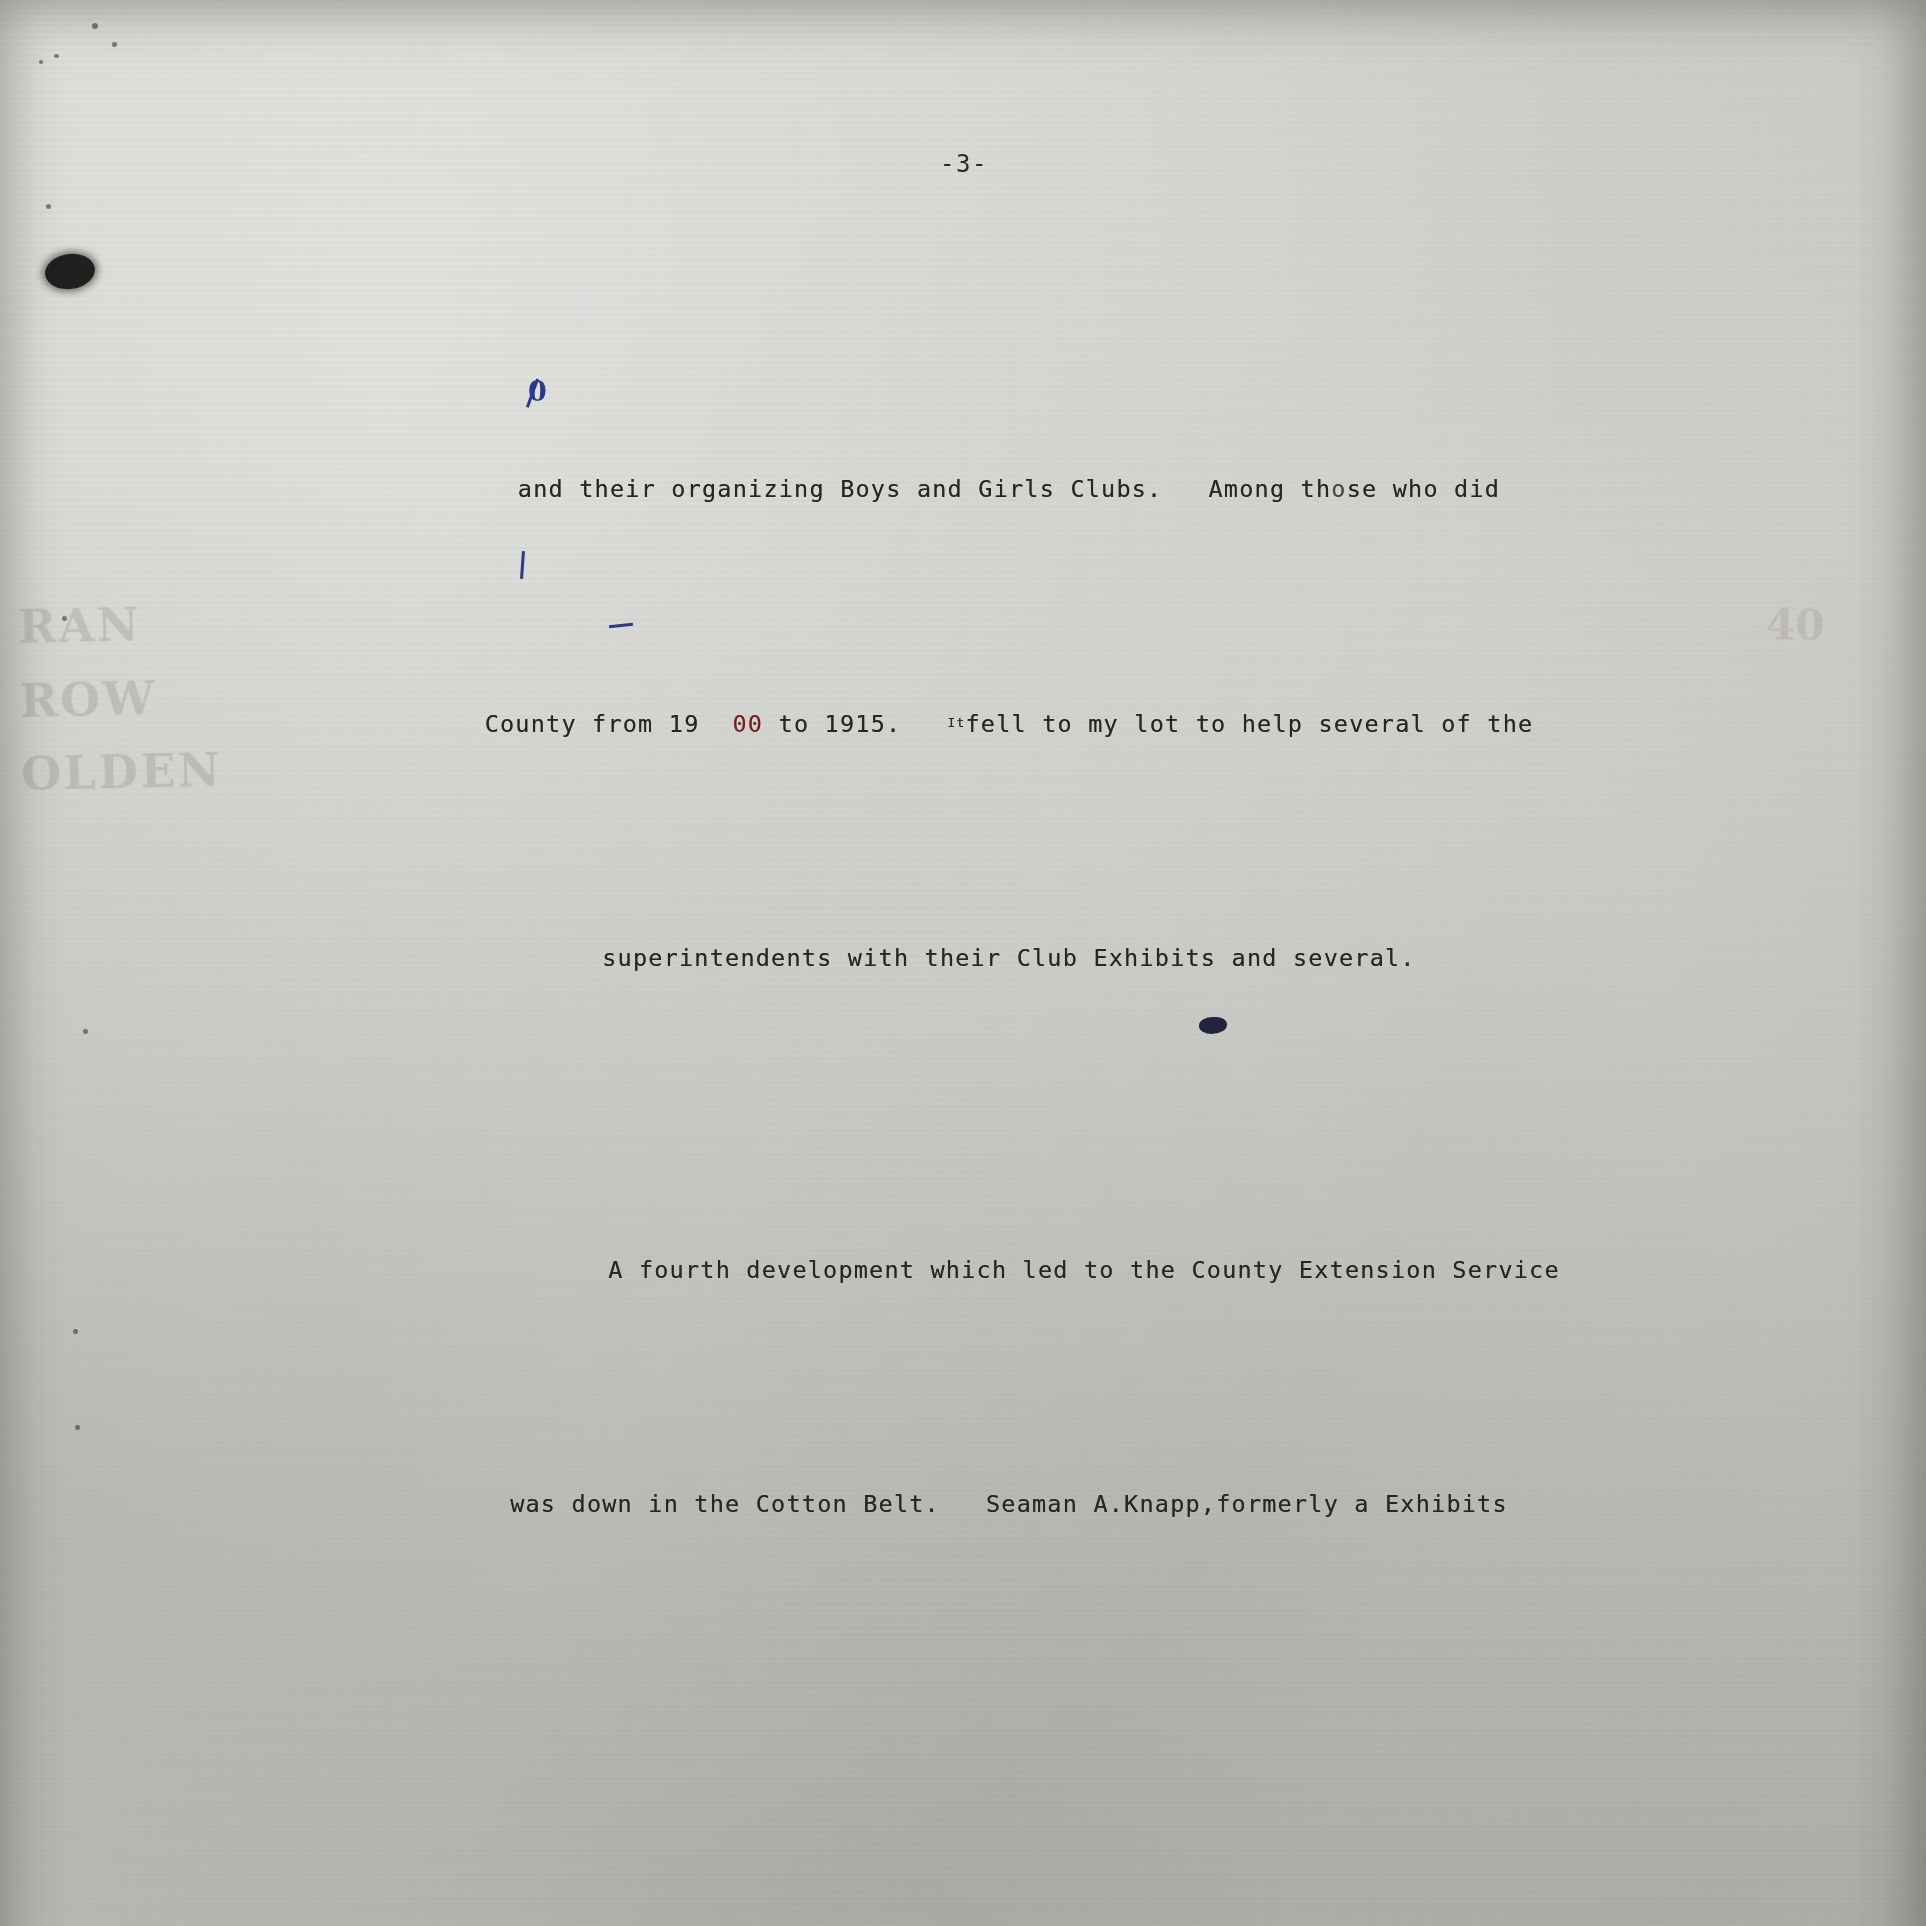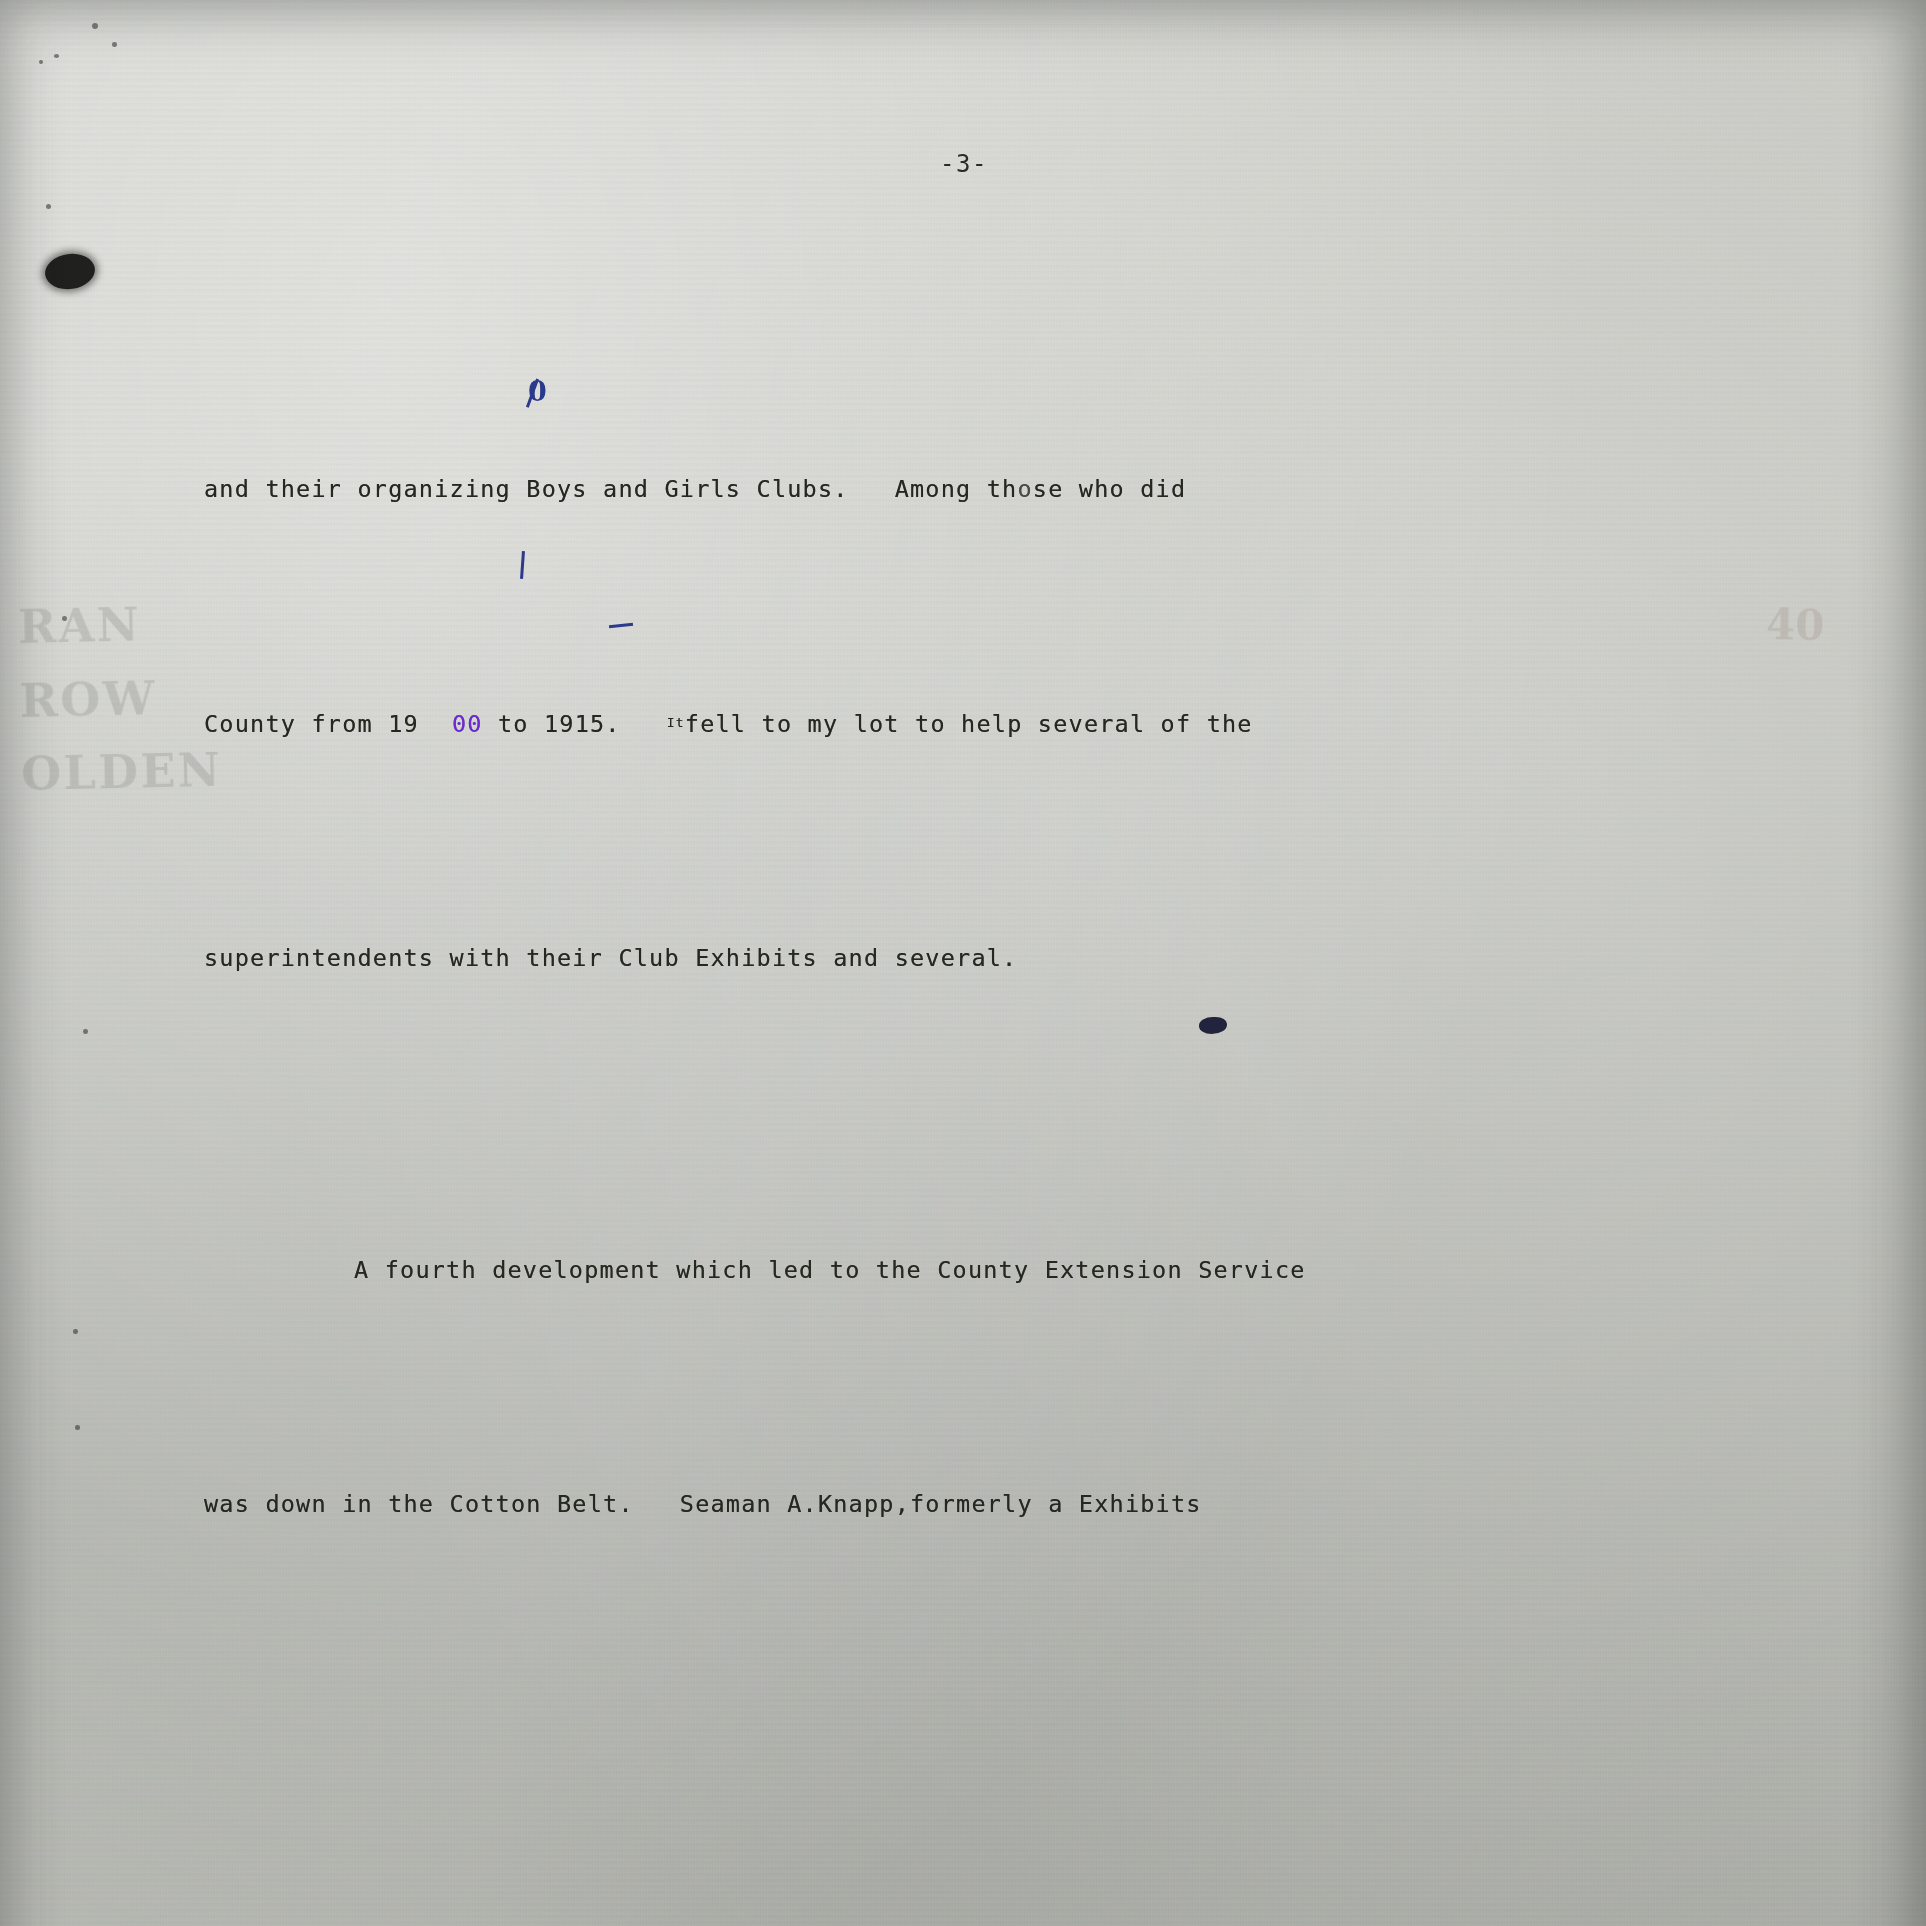--- a/index.html
+++ b/index.html
@@ -117,25 +117,25 @@
     left: 204px;
     top: 216px;
     width: 1610px;
     font-size: 23.5px;
     line-height: 78px;
     letter-spacing: 1.2px;
     color: #26271f;
     white-space: pre-wrap;
     text-shadow: 0 0 0.5px rgba(35,36,33,0.55);
   }
-  .line { display: block; white-space: pre; }
+  .line { display: block; white-space: pre; text-align: center; }
   .line.indent { padding-left: 150px; }
   .sup-i { font-size: 13px; vertical-align: 5.4px; }
   .lightchar { color: #4a4b44; }
-  .faint { color: #6d28d9; margin-left: 33px; }
+  .faint { color: #7f1d1d; margin-left: 33px; }
 
   
   .pen {
     position: absolute;
     color: #2b3a8c;
     font-family: "DejaVu Serif", serif;
     font-size: 27px;
     font-weight: bold;
     pointer-events: none;
   }

